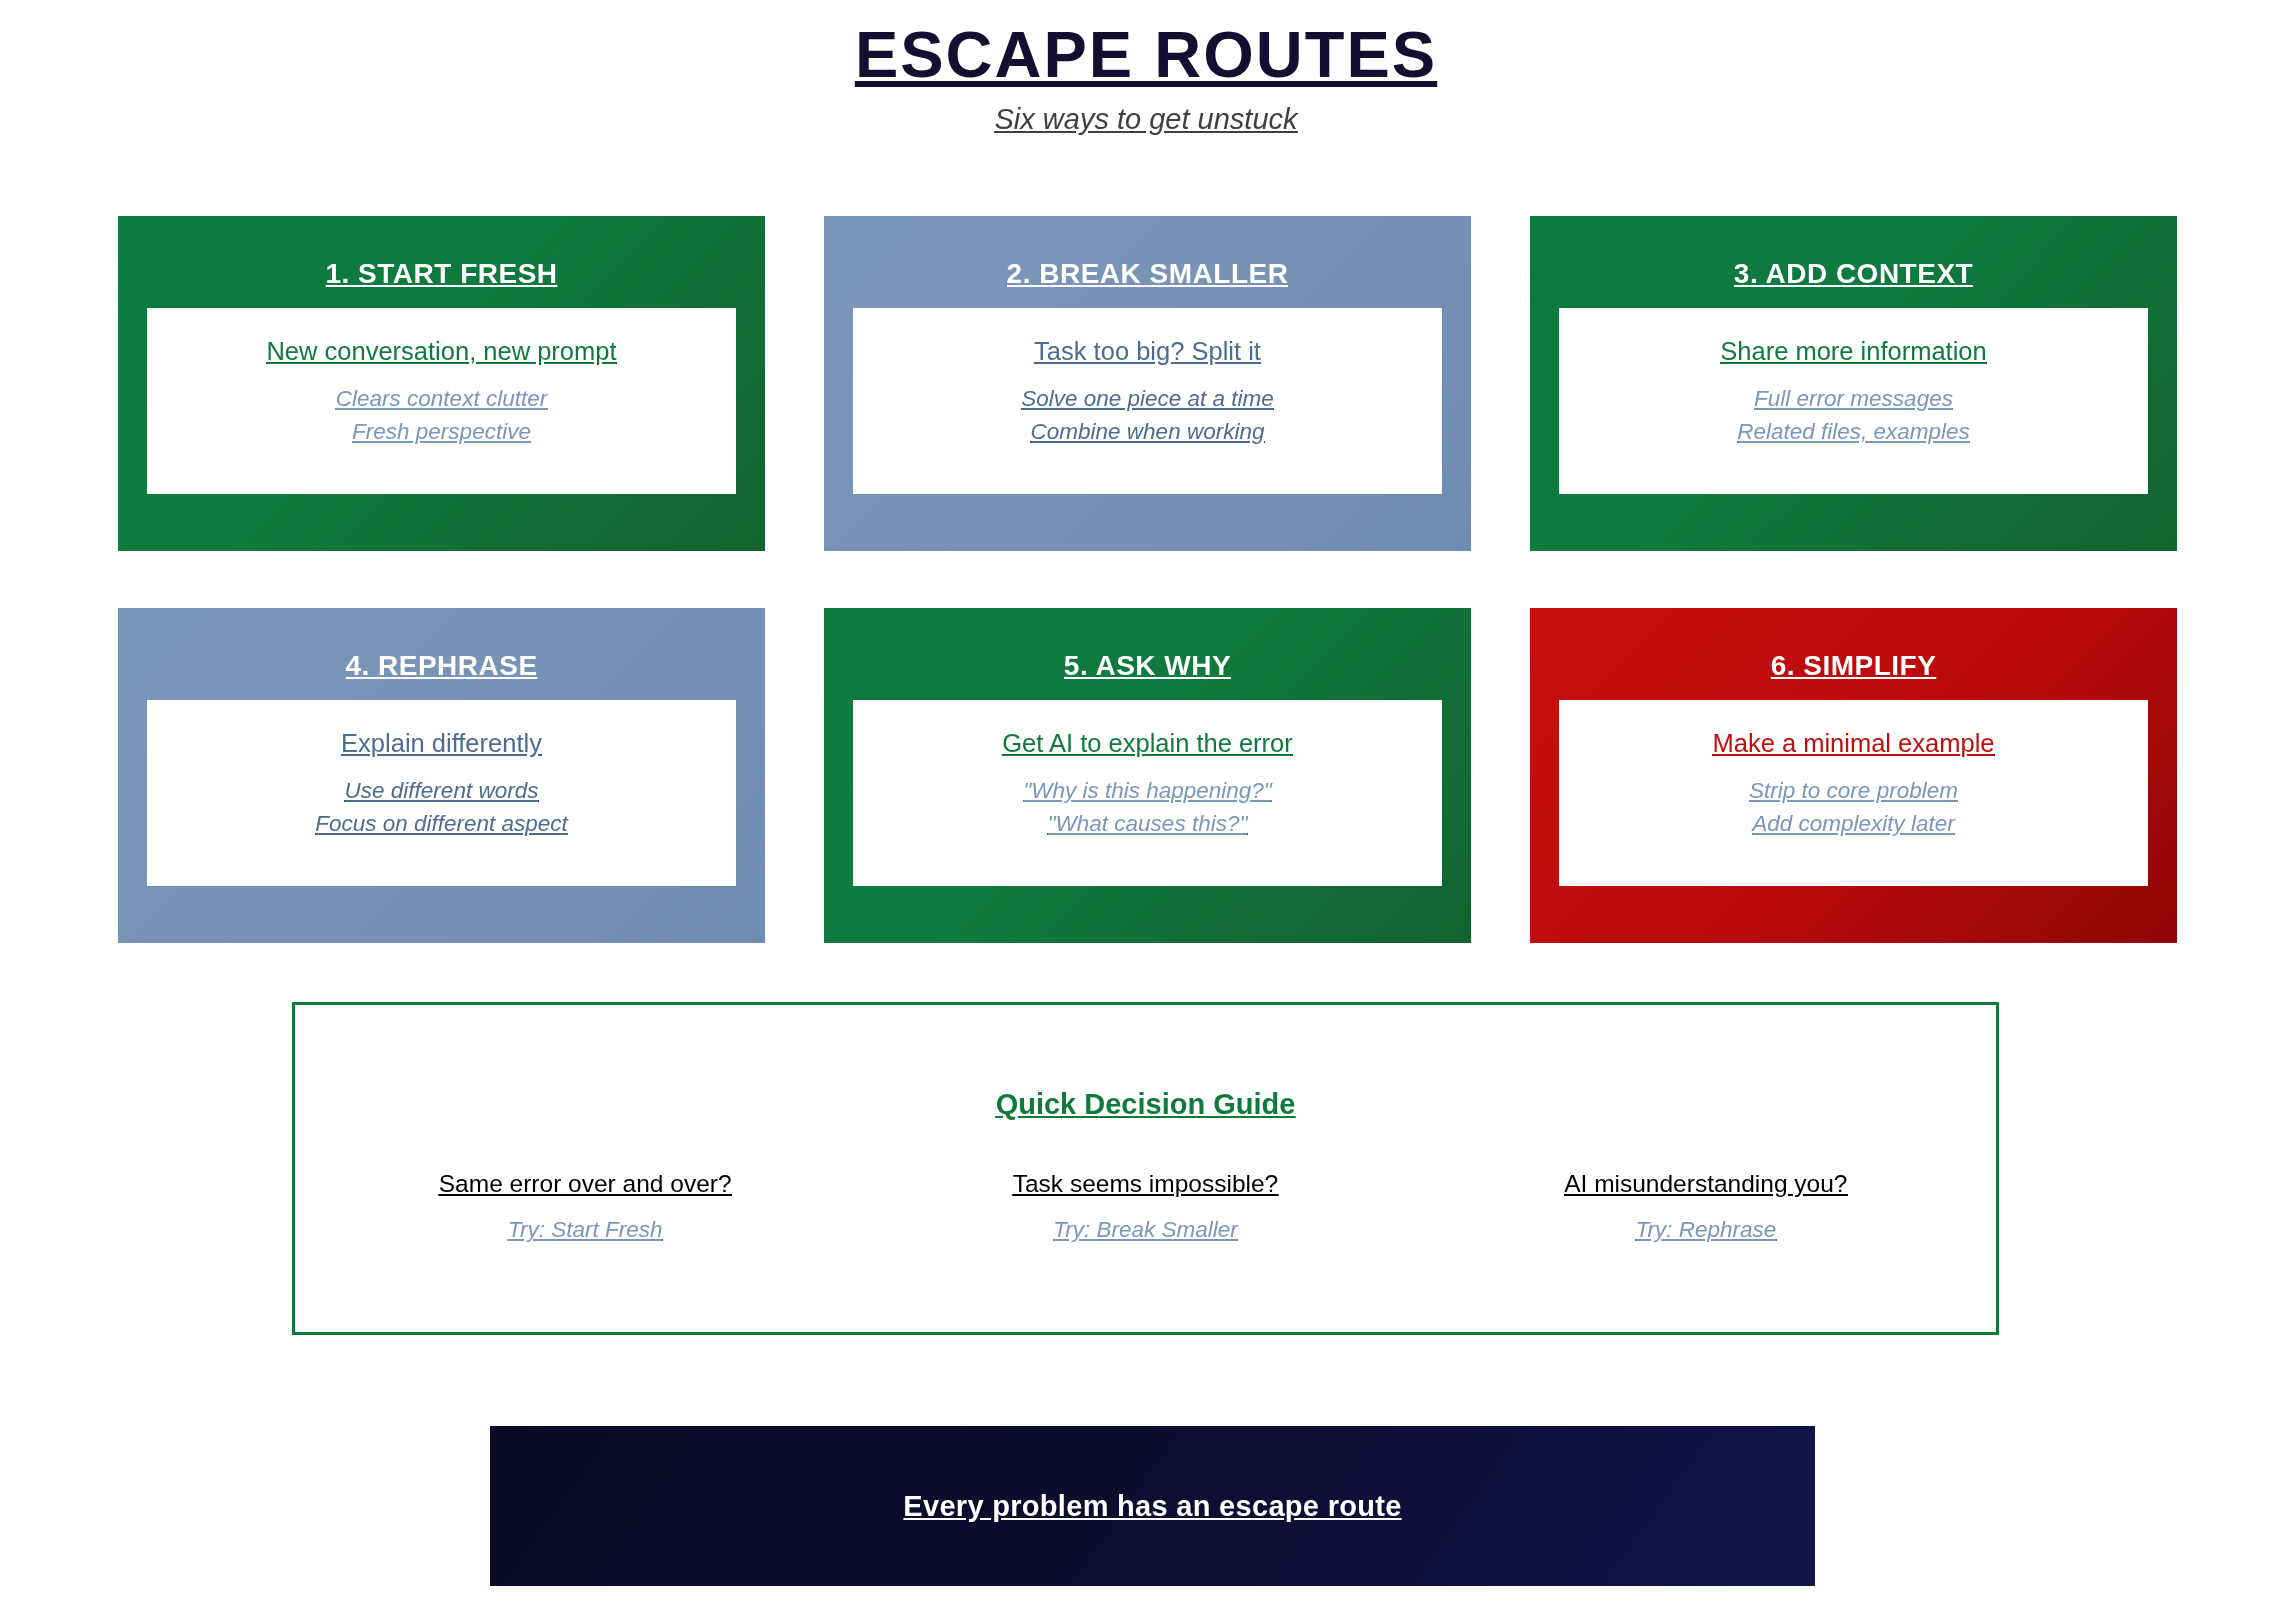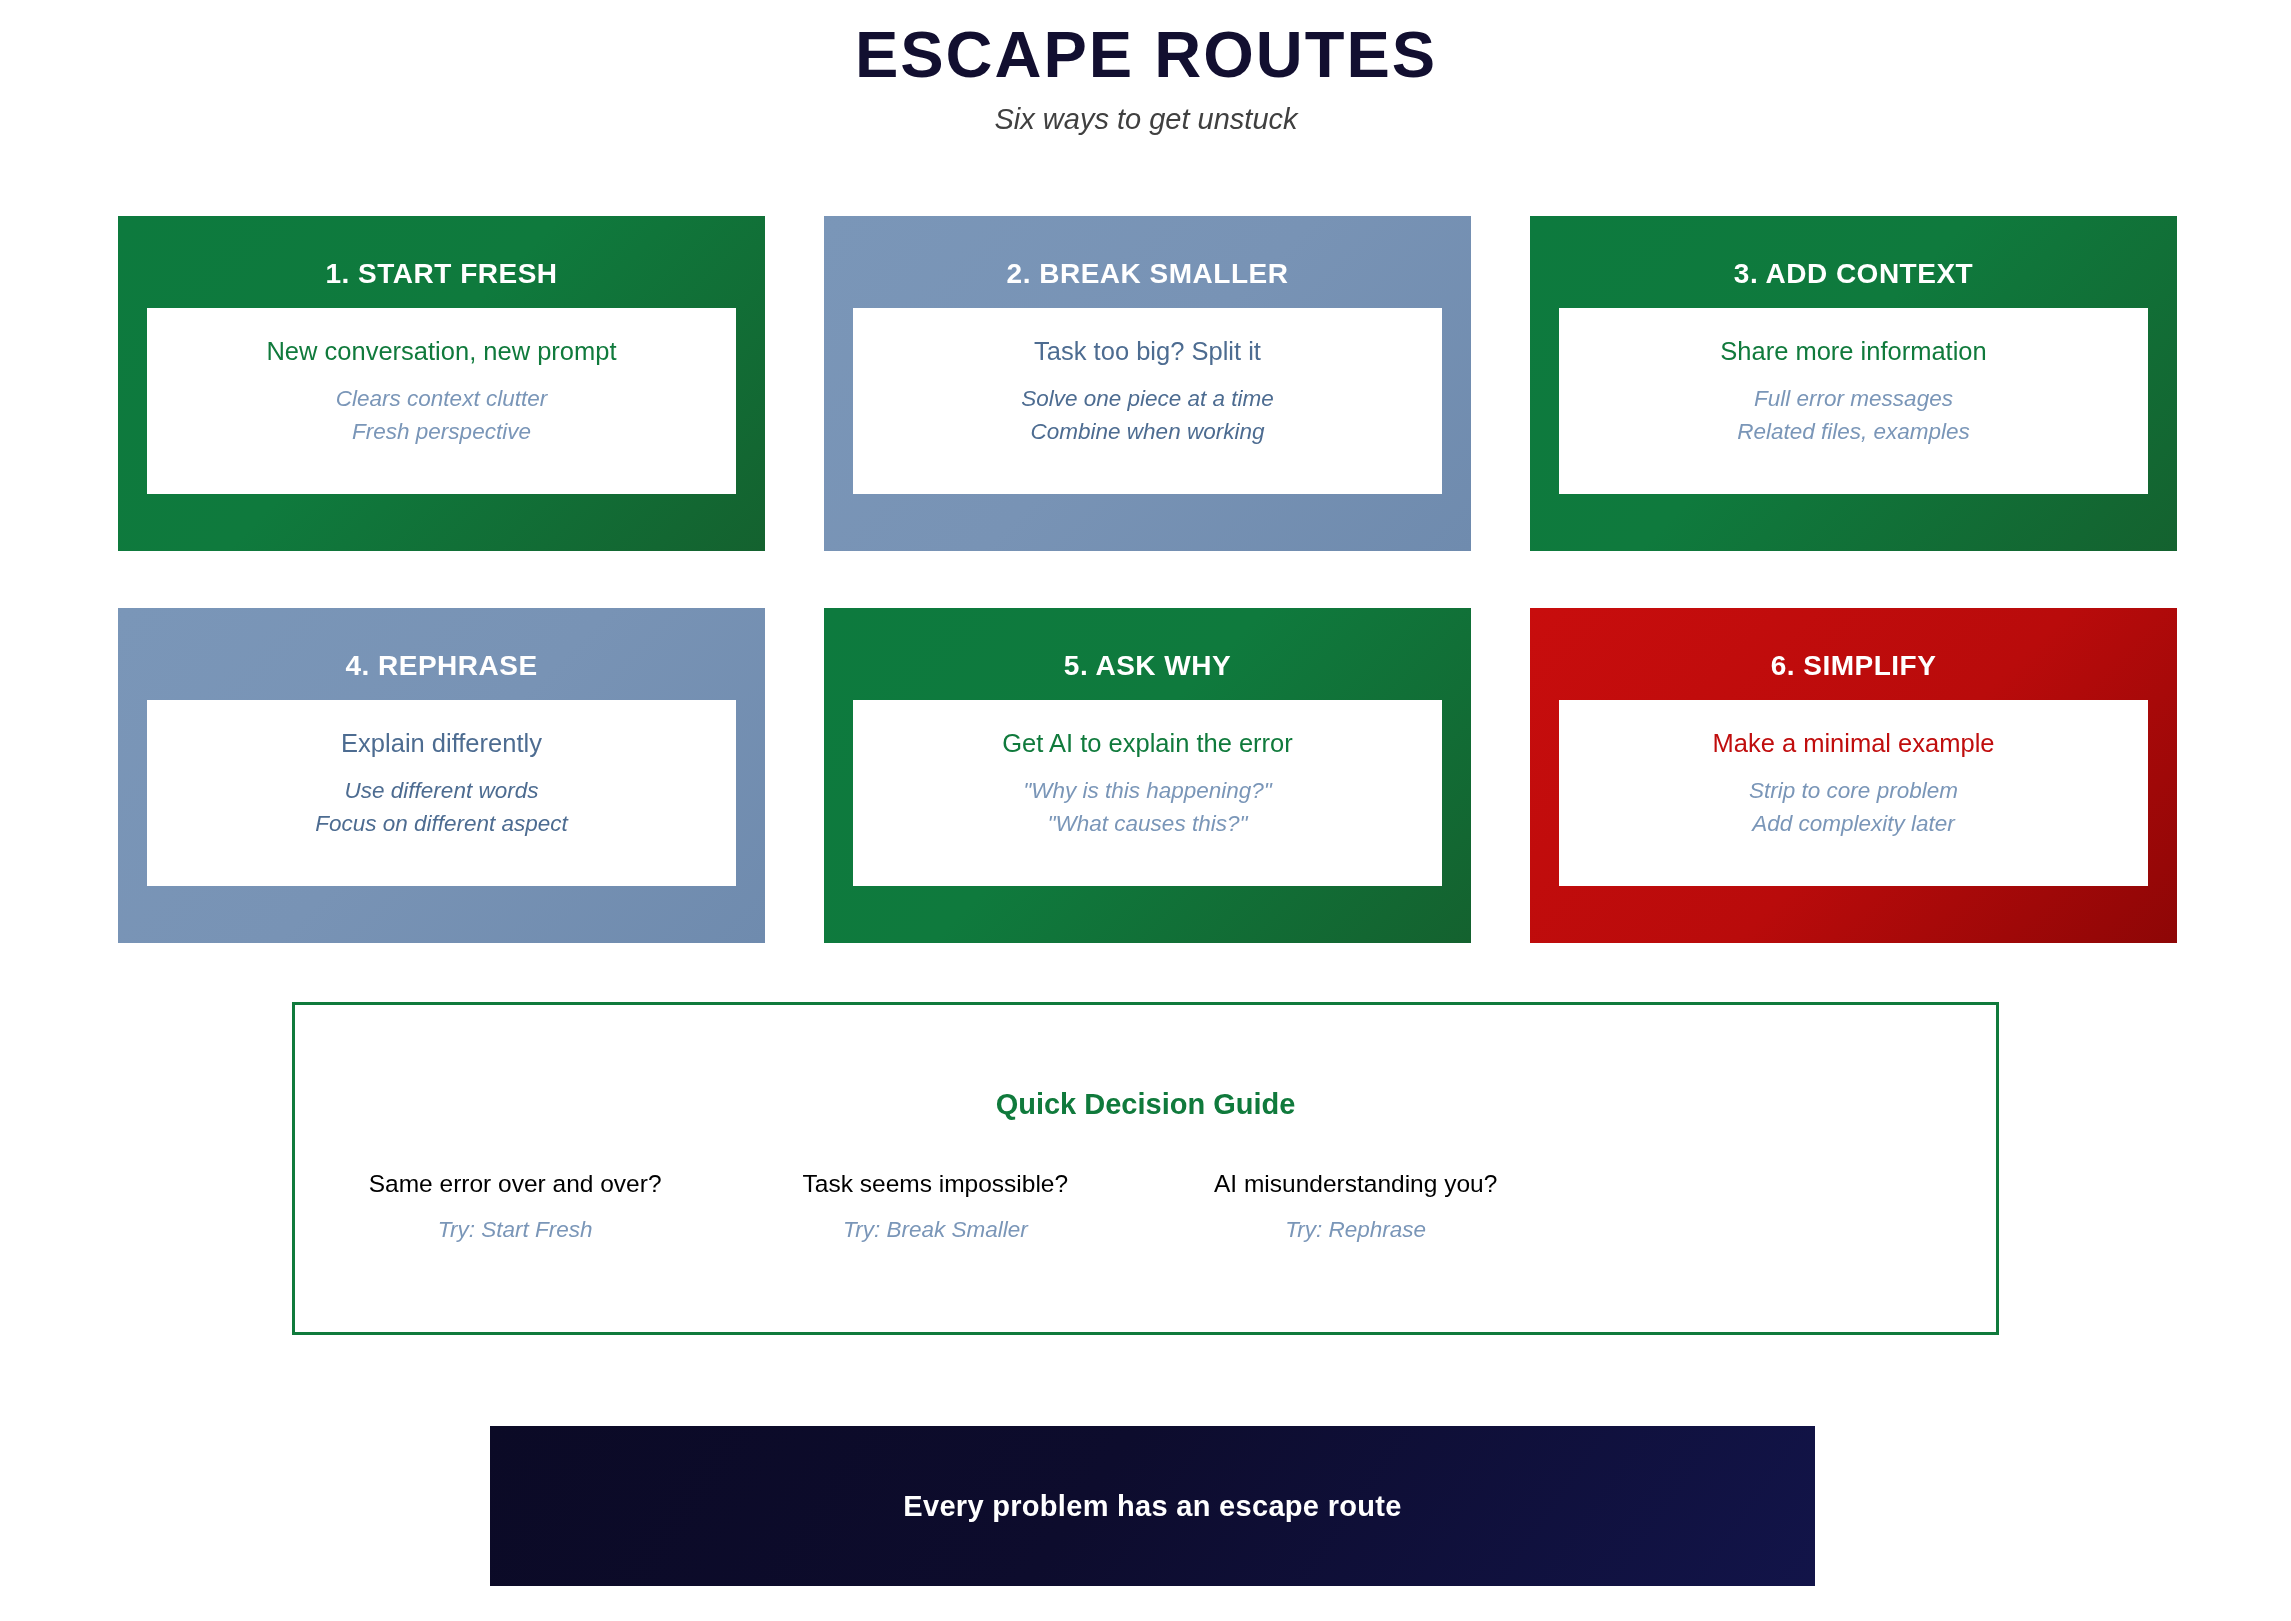--- a/index.html
+++ b/index.html
@@ -1,15 +1,15 @@
 <!DOCTYPE html>
 <html><head>
 <meta charset="utf-8">
 <style>
-  * { box-sizing: border-box; margin: 0; padding: 0; }
+  * { box-sizing: border-box; margin: 0; padding: 0; text-decoration: underline; }
 
   html, body {
     width: 2292px;
     height: 1621px;
     background: #ffffff;
     font-family: "Liberation Sans", sans-serif;
   }
 
   .page {
     position: relative;
@@ -108,21 +108,21 @@
   .guide-title {
     margin-top: 83px;
     text-align: center;
     font-size: 29px;
     font-weight: bold;
     color: #107a3c;
   }
   .guide-row {
     margin-top: 47px;
     display: grid;
-    grid-template-columns: repeat(4, 1fr);
+    grid-template-columns: repeat(3, 1fr);
     padding: 0 10px;
   }
   .guide-col { text-align: center; }
   .guide-q {
     font-size: 24.5px;
     color: #000000;
     line-height: 1.3;
   }
   .guide-a {
     margin-top: 17.6px;

